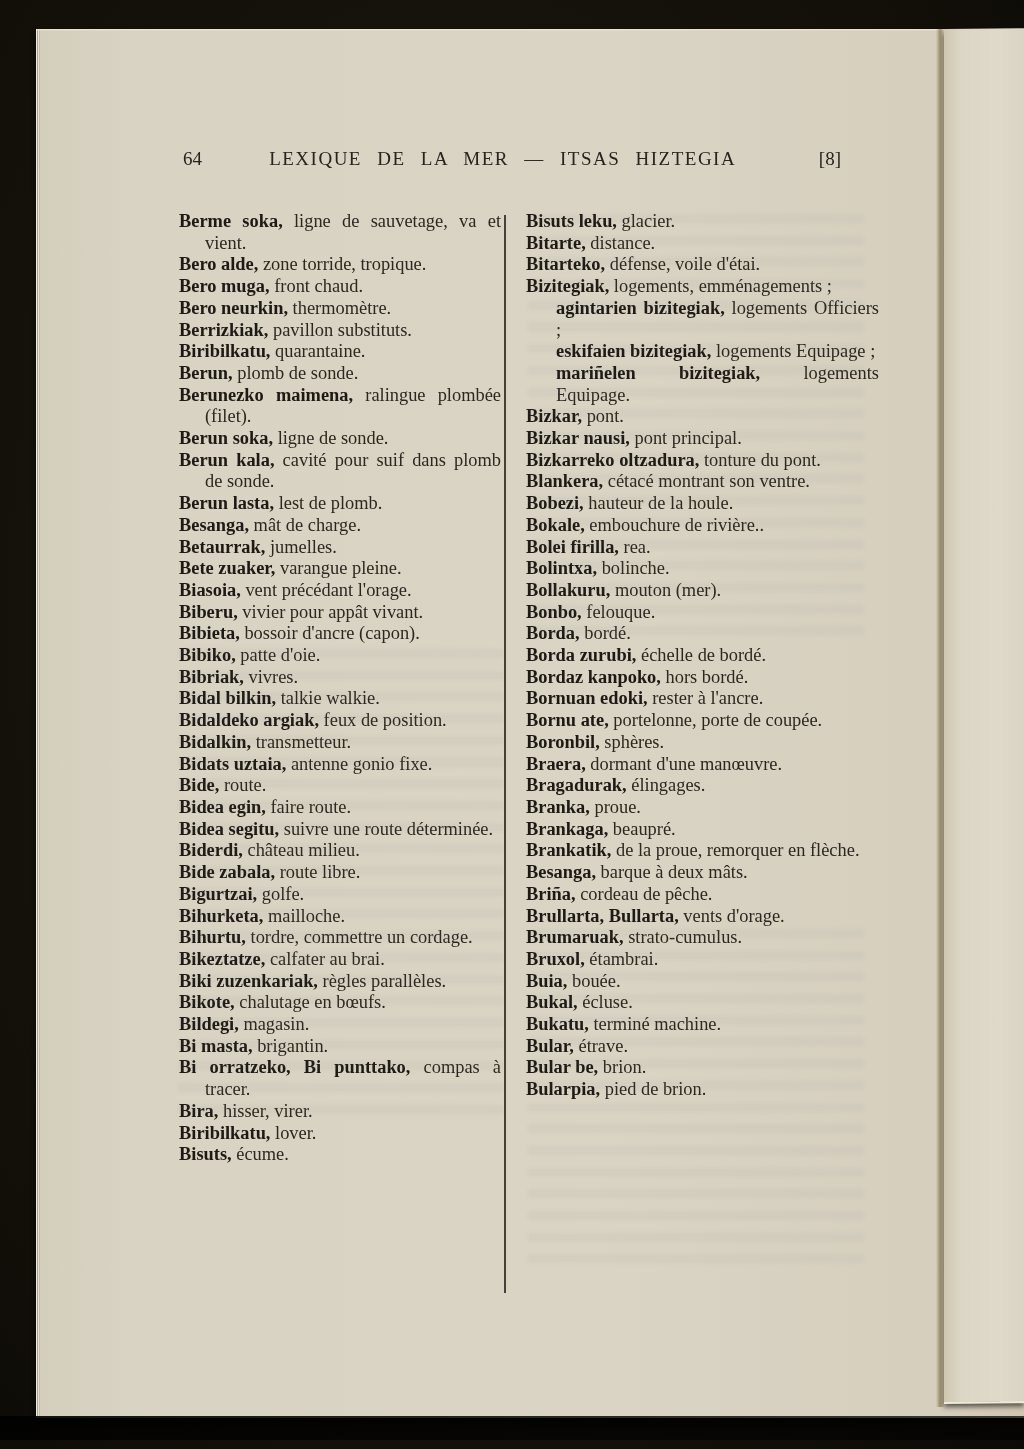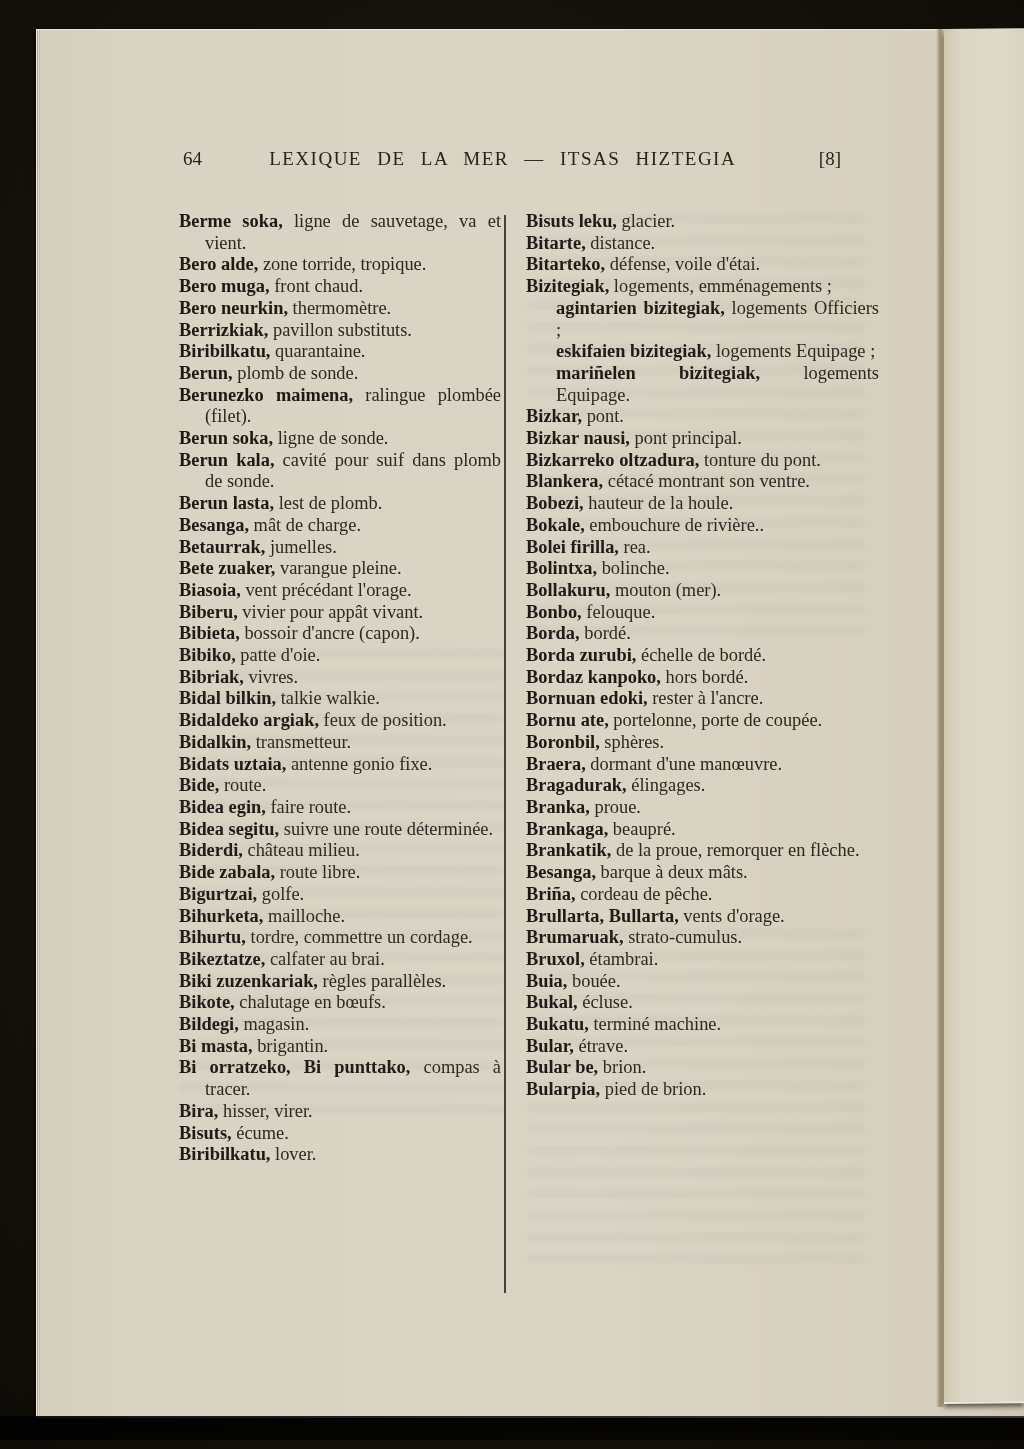--- a/index.html
+++ b/index.html
@@ -111,22 +111,22 @@
       <p class="entry"><b class="term">Bigurtzai,</b><span class="def"> golfe.</span></p>
       <p class="entry"><b class="term">Bihurketa,</b><span class="def"> mailloche.</span></p>
       <p class="entry"><b class="term">Bihurtu,</b><span class="def"> tordre, commettre un cordage.</span></p>
       <p class="entry"><b class="term">Bikeztatze,</b><span class="def"> calfater au brai.</span></p>
       <p class="entry"><b class="term">Biki zuzenkariak,</b><span class="def"> règles parallèles.</span></p>
       <p class="entry"><b class="term">Bikote,</b><span class="def"> chalutage en bœufs.</span></p>
       <p class="entry"><b class="term">Bildegi,</b><span class="def"> magasin.</span></p>
       <p class="entry"><b class="term">Bi masta,</b><span class="def"> brigantin.</span></p>
       <p class="entry"><b class="term">Bi orratzeko, Bi punttako,</b><span class="def"> compas à tracer.</span></p>
       <p class="entry"><b class="term">Bira,</b><span class="def"> hisser, virer.</span></p>
+      <p class="entry"><b class="term">Biribilkatu,</b><span class="def"> lover.</span></p>
       <p class="entry"><b class="term">Bisuts,</b><span class="def"> écume.</span></p>
-      <p class="entry"><b class="term">Biribilkatu,</b><span class="def"> lover.</span></p>
     </div>
   <div class="divider"></div>
   <div class="col col-right">
       <p class="entry"><b class="term">Bisuts leku,</b><span class="def"> glacier.</span></p>
       <p class="entry"><b class="term">Bitarte,</b><span class="def"> distance.</span></p>
       <p class="entry"><b class="term">Bitarteko,</b><span class="def"> défense, voile d'étai.</span></p>
       <p class="entry"><b class="term">Bizitegiak,</b><span class="def"> logements, emménagements ;</span></p>
       <p class="entry sub"><b class="term">agintarien bizitegiak,</b><span class="def"> logements Officiers ;</span></p>
       <p class="entry sub"><b class="term">eskifaien bizitegiak,</b><span class="def"> logements Equipage ;</span></p>
       <p class="entry sub"><b class="term">mariñelen bizitegiak,</b><span class="def"> logements Equipage.</span></p>

